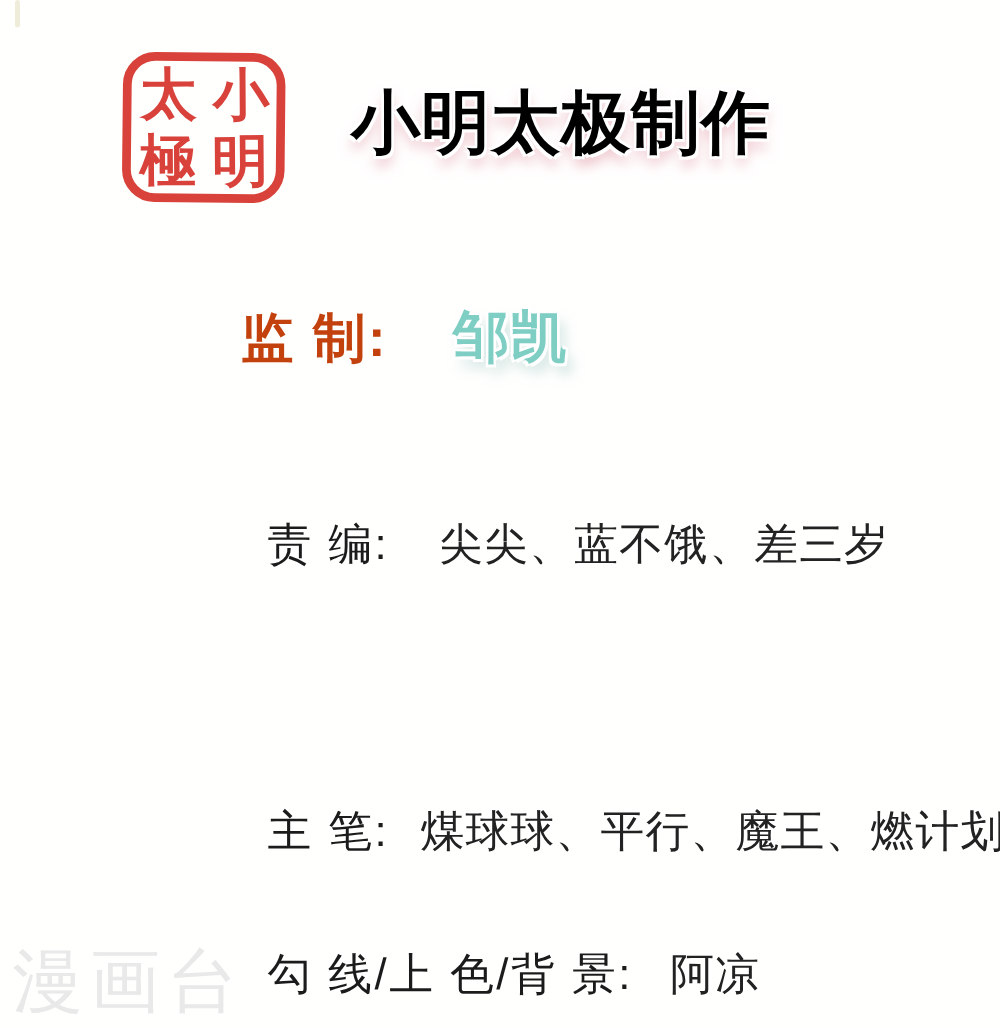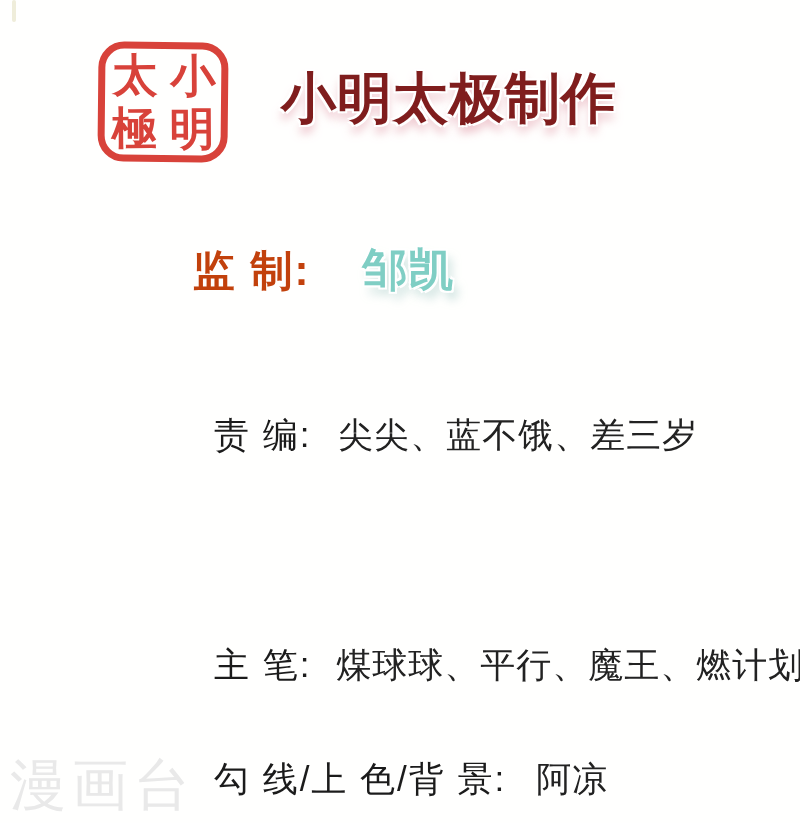--- a/index.html
+++ b/index.html
@@ -37,21 +37,21 @@
     font-weight: bold;
     font-size: 45px;
     line-height: 1;
     font-family: "DejaVu Serif", "Liberation Serif", serif;
   }
   .seal span { transform: rotate(-1deg); }
 
   
   .title {
     position: absolute; left: 281px; top: 62px;
-    font-size: 55px; font-weight: bold; color: #7f1d1d;
+    font-size: 55px; font-weight: bold; color: #000000;
     letter-spacing: 1px; white-space: pre;
     text-shadow:
       -2px -2px 0 #ffffff, 2px -2px 0 #ffffff,
       -2px 2px 0 #ffffff, 2px 2px 0 #ffffff,
       0 8px 10px rgba(228, 164, 178, 0.75);
   }
 
   
   .credit { position: absolute; left: 175px; white-space: pre; }
   .credit .lbl { color: #1b1b1b; letter-spacing: 2px; white-space: pre; }
@@ -61,21 +61,21 @@
   .row-0 .lbl { font-size: 42px; font-weight: bold; color: #c2410c; }
   .row-0 .val {
     font-size: 45px; font-weight: bold; color: #7fcec4;
     margin-left: 52px;
     text-shadow:
       -2px -2px 0 #ffffff, 2px -2px 0 #ffffff,
       -2px 2px 0 #ffffff, 2px 2px 0 #ffffff,
       5px 8px 10px rgba(160, 200, 195, 0.65);
   }
 
-  .row-1 { top: 372px; } .row-1 .val { margin-left: 27px; }
+  .row-1 { top: 372px; } .row-1 .val { margin-left: 40px; }
   .row-2 { top: 490px; } .row-2 .val { margin-left: 28px; }
   .row-3 { top: 602px; } .row-3 .val { margin-left: 25px; }
   .row-4 { top: 716px; } .row-4 .val { margin-left: 30px; }
   .row-5 { top: 782px; left: 170px; }
 
   .row-1, .row-2, .row-3, .row-4, .row-5 { font-size: 35px; }
   .row-1 .lbl, .row-2 .lbl, .row-3 .lbl, .row-4 .lbl { font-size: 35px; }
 
   
   .watermark {

